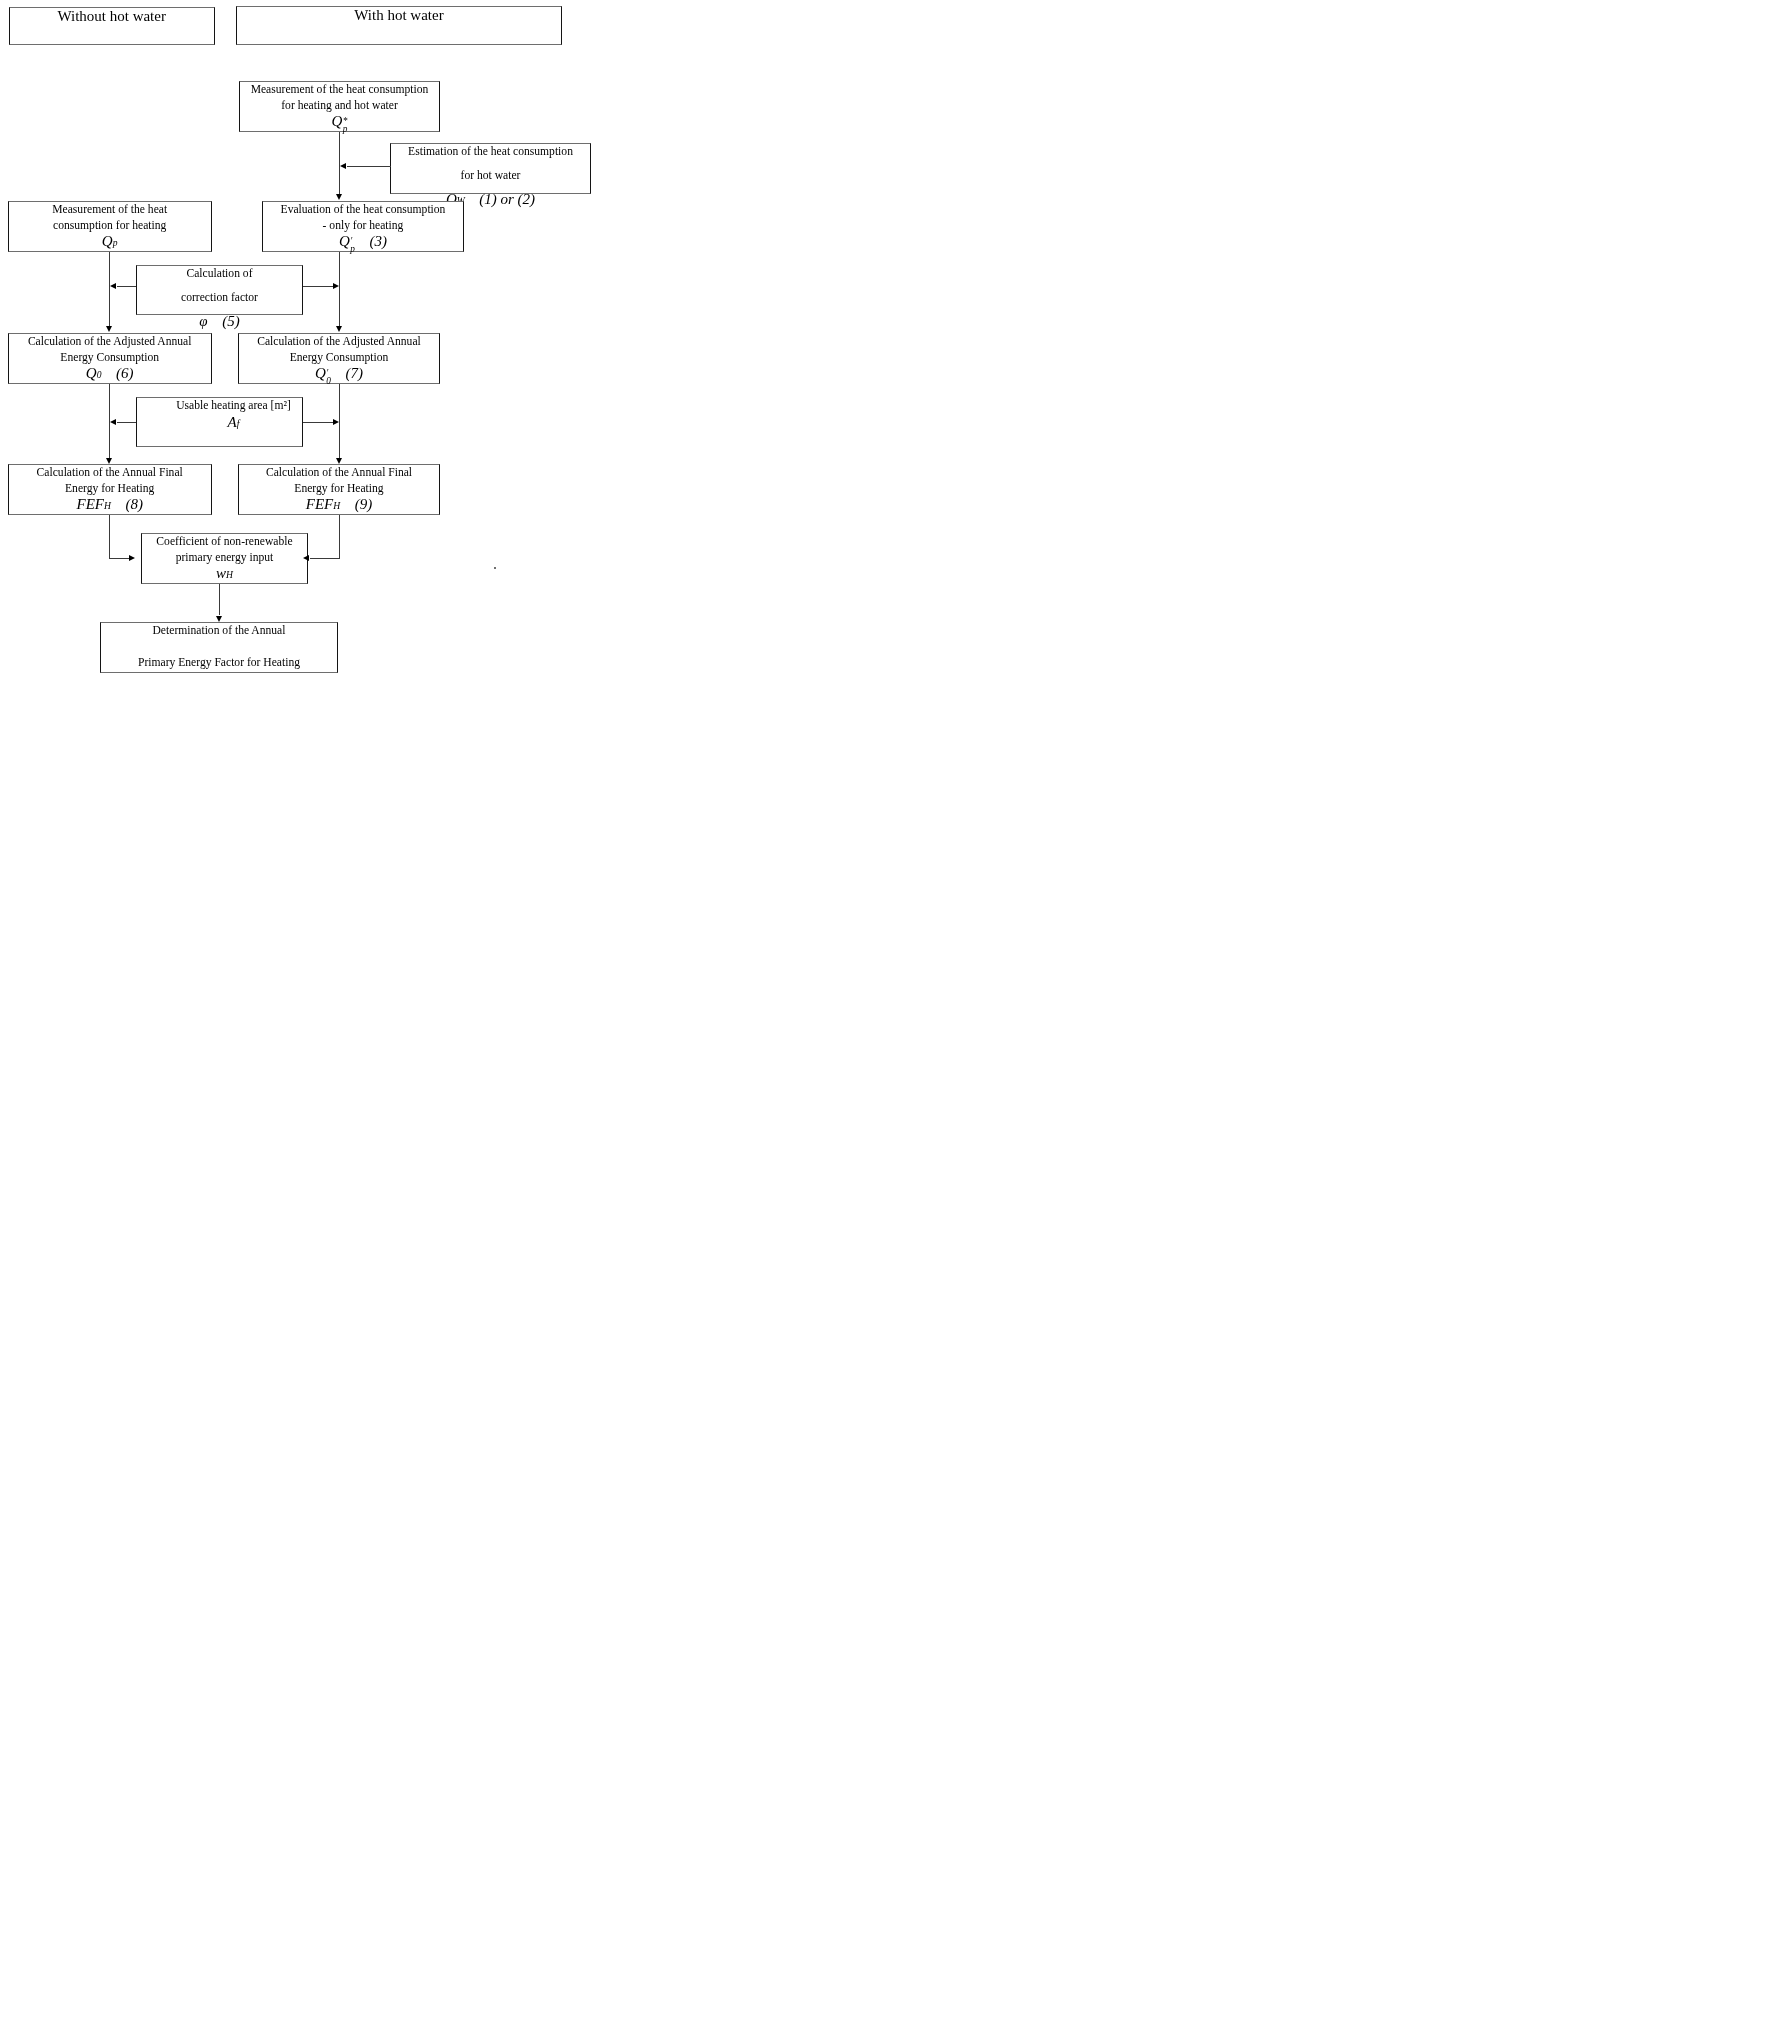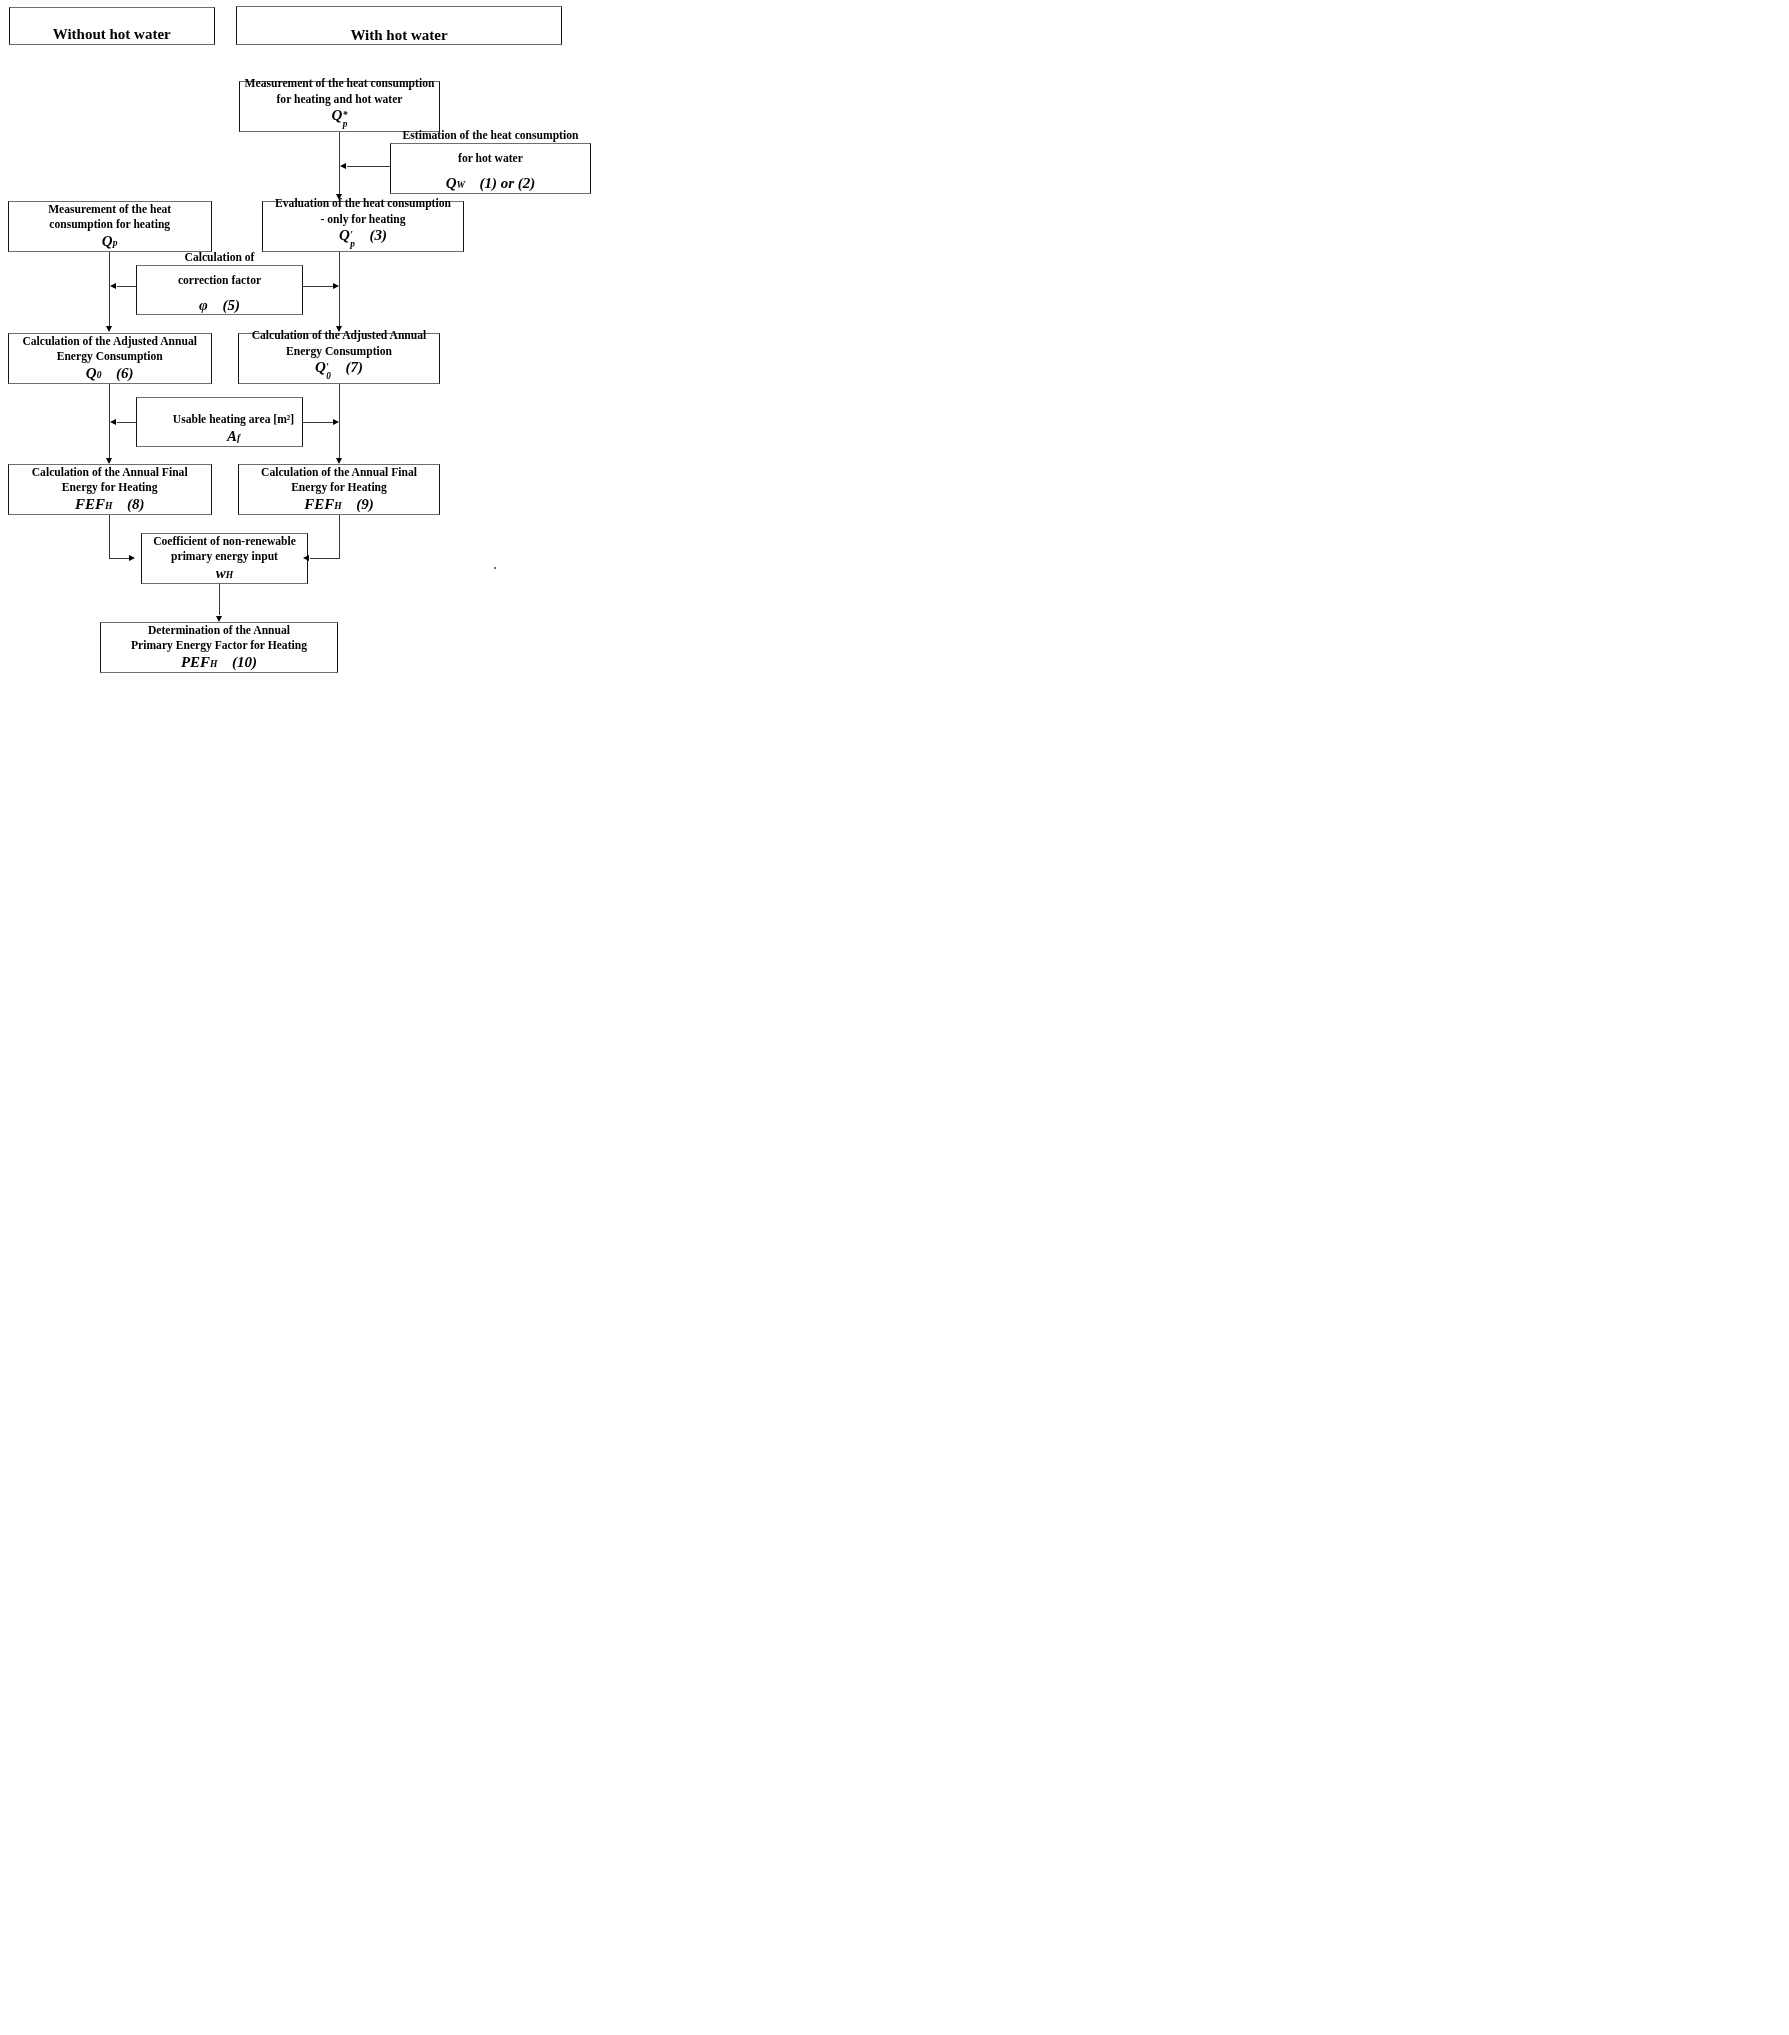--- a/index.html
+++ b/index.html
@@ -14,24 +14,23 @@
   .box{
     position:absolute;
     background:#fff;
     border-style:solid;
     border-width:1.5px 1px;
     border-top-color:#6e6e6e;
     border-bottom-color:#6e6e6e;
     border-left-color:#141414;
     border-right-color:#141414;
     display:flex;flex-direction:column;
-    align-items:center;justify-content:flex-end;
+    align-items:center;justify-content:flex-start;
     text-align:center;
     box-sizing:border-box;
-    font-weight:bold;
   }
   .line{font-size:11.6px;line-height:15.5px;white-space:nowrap;}
   .hdr .line{font-size:15px;line-height:17.4px;}
   .frow{
     font-size:15px;line-height:17.4px;font-style:italic;
     display:flex;align-items:baseline;justify-content:center;
     white-space:nowrap;
   }
   .fbase{font-style:italic;}
   sub.fsub{font-size:64%;font-style:italic;}
@@ -172,21 +171,21 @@
 
   <div class="box" style="left:141px;top:533px;width:167px;height:51px;">
     <div class="line">Coefficient of non-renewable</div>
     <div class="line">primary energy input</div>
     <div class="frow">
       <span class="fbase">w</span>
         <sub class="fsub">H</sub>
     </div>
   </div>
 
-  <div class="box" style="left:100px;top:622px;width:238px;height:51px;">
+  <div class="box" style="left:100px;top:622px;width:238px;height:51px;gap:16px;">
     <div class="line">Determination of the Annual</div>
     <div class="line">Primary Energy Factor for Heating</div>
     <div class="frow">
       <span class="fbase">PEF</span>
         <sub class="fsub">H</sub>
       <span class="fnote">(10)</span>
     </div>
   </div>
 
   <div class="vline" style="left:339px;top:132px;height:62px;"></div>

